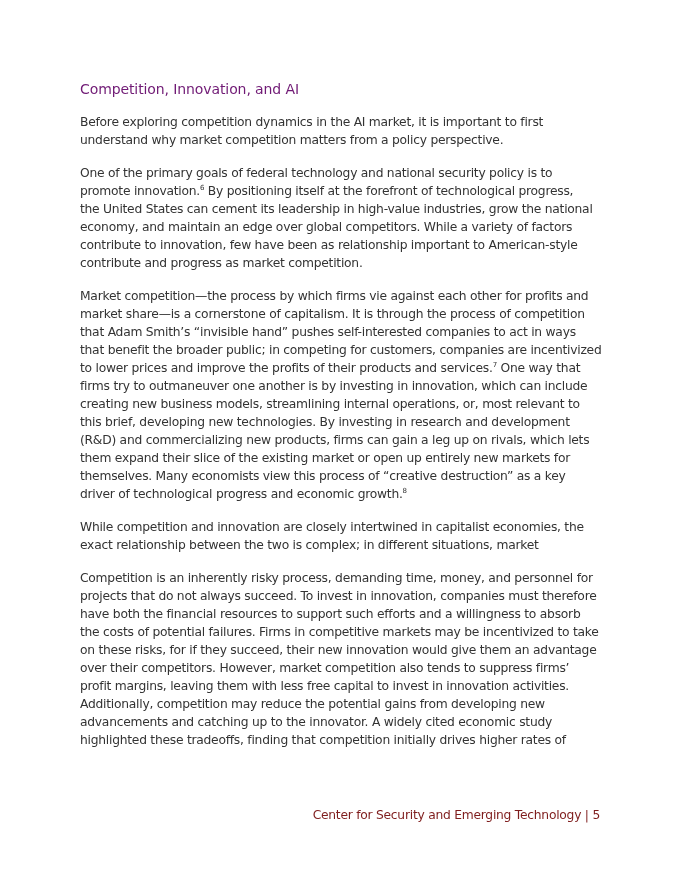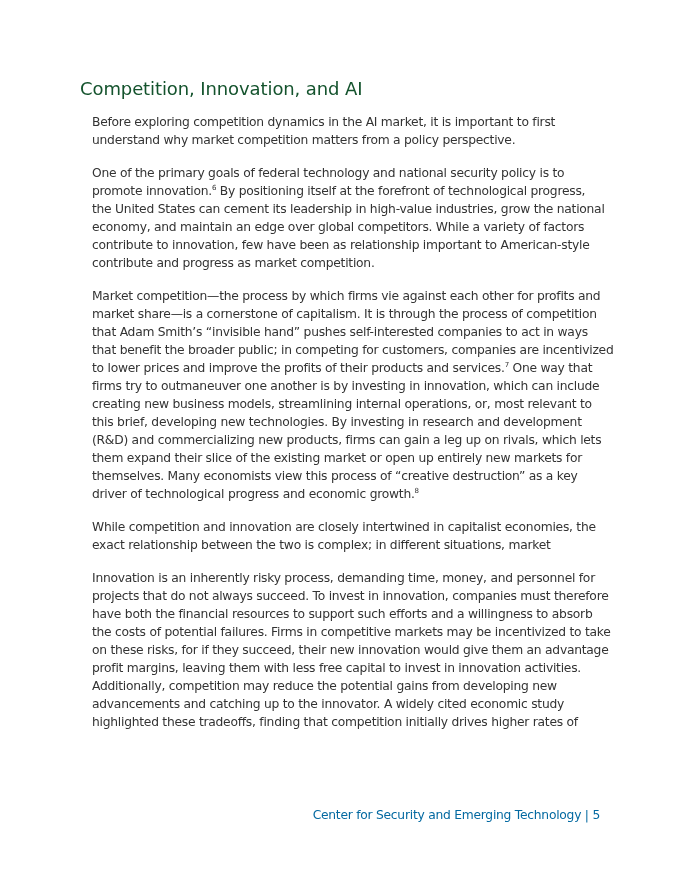--- a/index.html
+++ b/index.html
@@ -4,40 +4,40 @@
 <style>
   html, body { margin: 0; padding: 0; background: #ffffff; }
   body { width: 680px; height: 880px; position: relative; overflow: hidden; }
   .page {
     position: absolute; left: 80px; top: 78px; width: 522px;
     font-family: "DejaVu Sans", sans-serif;
     color: #333333;
   }
   .heading {
     font-family: "DejaVu Sans", sans-serif;
-    font-size: 18px;
-    color: #14532d;
+    font-size: 14px;
+    color: #701a75;
     margin: 0 0 13px 0;
     font-weight: normal;
     line-height: 22px;
     letter-spacing: -0.1px;
   }
   .para {
     font-size: 12.3px;
     line-height: 18px;
-    margin: 0 0 15px 12px;
+    margin: 0 0 15px 0;
     letter-spacing: -0.25px;
     word-spacing: 0px;
   }
   .line { display: block; white-space: nowrap; }
   sup { font-size: 7px; line-height: 0; vertical-align: 5px; }
   .footer {
     position: absolute; right: 80px; top: 808px;
     font-family: "DejaVu Sans", sans-serif;
-    font-size: 12.3px; color: #0369a1; letter-spacing: -0.25px;
+    font-size: 12.3px; color: #7f1d1d; letter-spacing: -0.25px;
     white-space: nowrap;
   }
 </style>
 </head>
 <body>
 
 <div class="page">
   <h2 class="heading">Competition, Innovation, and AI</h2>
 
   <p class="para">
@@ -68,25 +68,26 @@
     <span class="line">themselves. Many economists view this process of “creative destruction” as a key</span>
     <span class="line"><span>driver of technological progress and economic growth.</span><sup>8</sup></span>
   </p>
 
   <p class="para">
     <span class="line">While competition and innovation are closely intertwined in capitalist economies, the</span>
     <span class="line">exact relationship between the two is complex; in different situations, market</span>
   </p>
 
   <p class="para">
-    <span class="line">Innovation is an inherently risky process, demanding time, money, and personnel for</span>
+    <span class="line">Competition is an inherently risky process, demanding time, money, and personnel for</span>
     <span class="line">projects that do not always succeed. To invest in innovation, companies must therefore</span>
     <span class="line">have both the financial resources to support such efforts and a willingness to absorb</span>
     <span class="line">the costs of potential failures. Firms in competitive markets may be incentivized to take</span>
     <span class="line">on these risks, for if they succeed, their new innovation would give them an advantage</span>
+    <span class="line">over their competitors. However, market competition also tends to suppress firms’</span>
     <span class="line">profit margins, leaving them with less free capital to invest in innovation activities.</span>
     <span class="line">Additionally, competition may reduce the potential gains from developing new</span>
     <span class="line">advancements and catching up to the innovator. A widely cited economic study</span>
     <span class="line">highlighted these tradeoffs, finding that competition initially drives higher rates of</span>
   </p>
 </div>
 
 <div class="footer"><span>Center for Security and Emerging Technology</span><span> | </span><span>5</span></div>
 
 </body></html>

